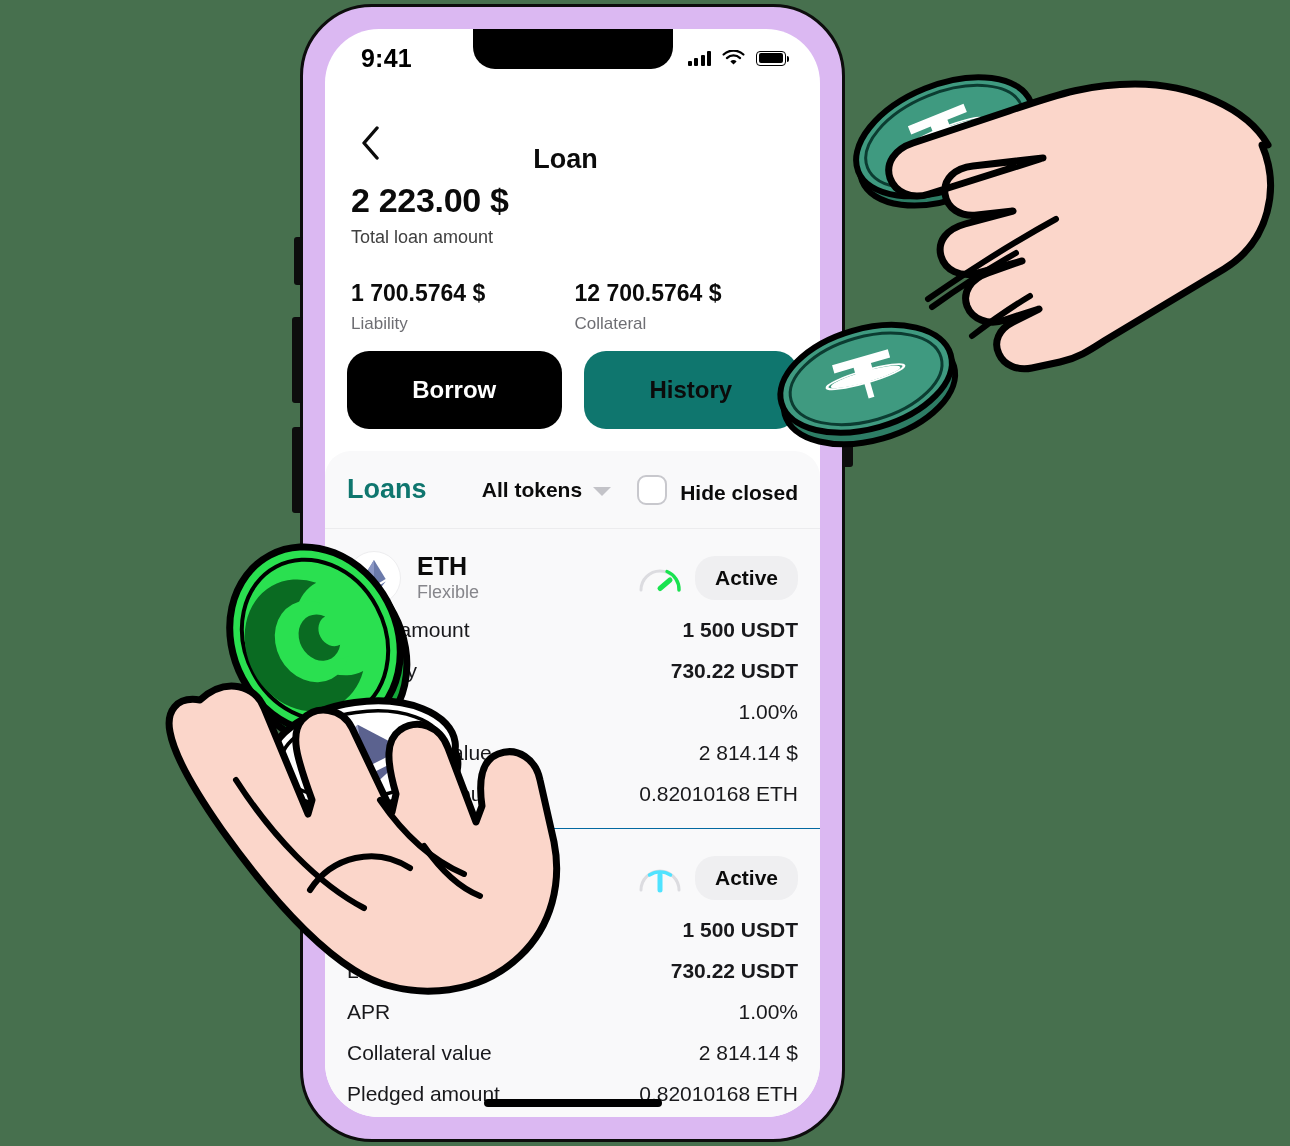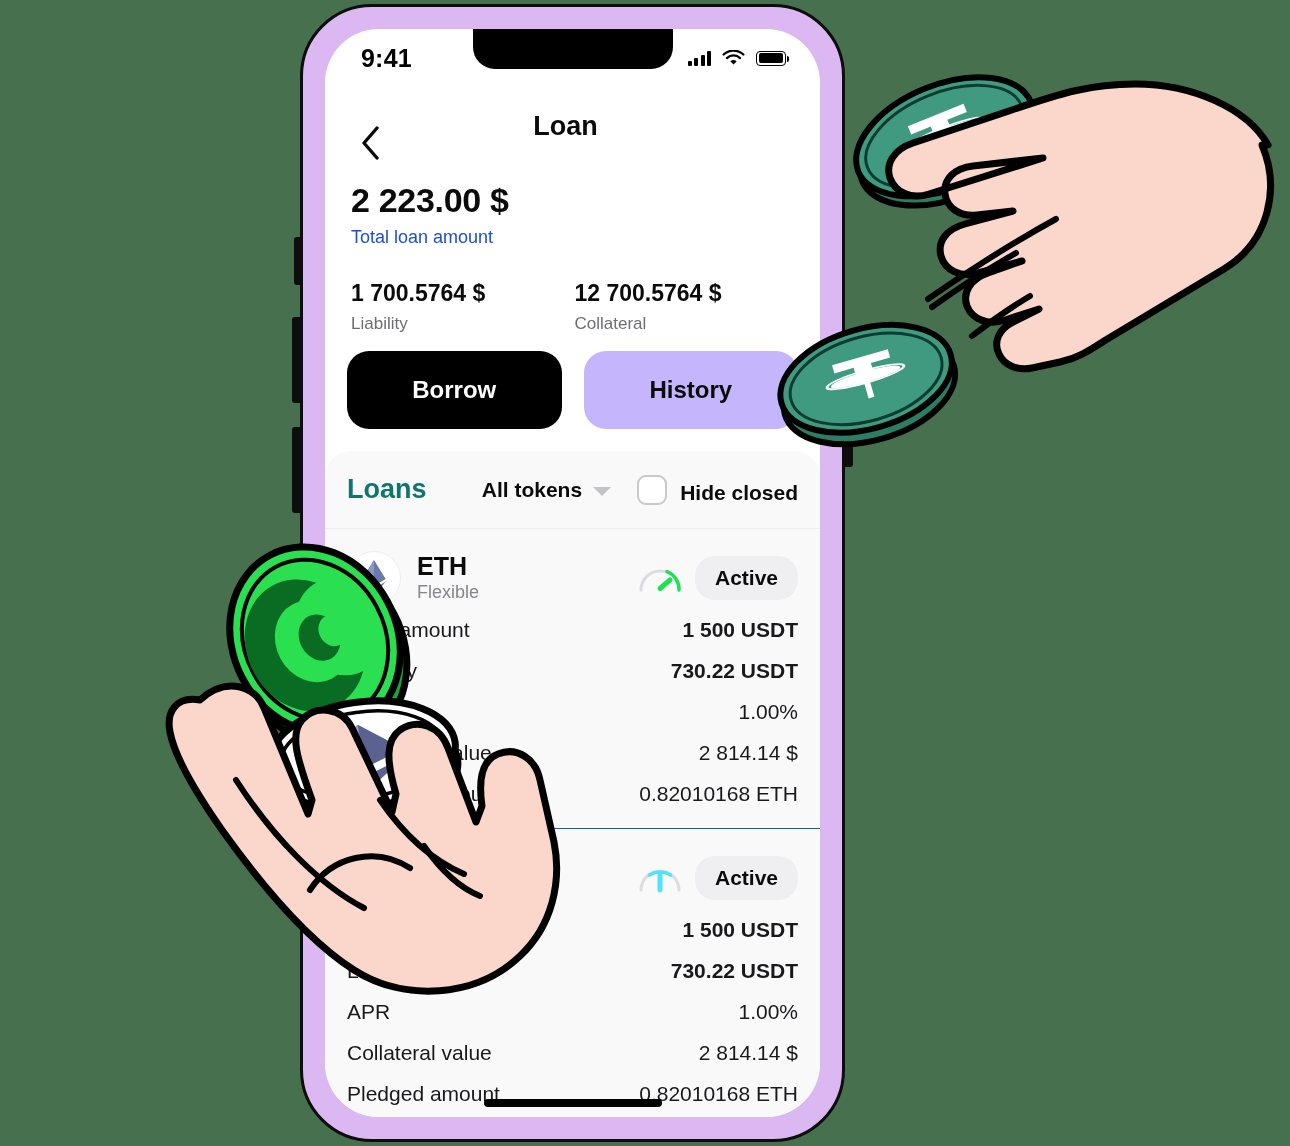--- a/index.html
+++ b/index.html
@@ -53,46 +53,46 @@
   }
   .batt::after{
     content:""; position:absolute; right:-4px; top:4px; width:2.4px; height:6px;
     background:#000; border-radius:0 2px 2px 0;
   }
   .batt span{ display:block; height:100%; background:#000; border-radius:2px; }
 
   
   .navbar{
     position:absolute; top:82px; left:0; right:14px; height:64px;
-    display:flex; align-items:flex-start; justify-content:center;
+    display:flex; align-items:flex-end; justify-content:center;
   }
   .navbar .title{ font-size:27px; font-weight:700; color:#0b0b0b; }
   .back{
     position:absolute; left:26px; top:50%; transform:translateY(-50%);
     width:40px; height:40px; display:flex; align-items:center; justify-content:center;
     cursor:pointer;
   }
 
   
   .summary{ position:absolute; top:152px; left:4px; right:0; padding:0 22px; }
   .total-amt{ font-size:34px; font-weight:700; color:#0b0b0b; letter-spacing:-.3px; }
-  .total-lbl{ font-size:18px; color:#1d4ed8; margin-top:7px; }
+  .total-lbl{ font-size:18px; color:#404040; margin-top:7px; }
   .stat-row{ display:flex; margin-top:32px; }
   .stat{ flex:1; }
   .stat .v{ font-size:23px; font-weight:700; color:#0b0b0b; }
   .stat .l{ font-size:17px; color:#6e6e73; margin-top:7px; }
 
   
   .segs{ position:absolute; top:322px; left:22px; right:22px; display:flex; gap:22px; }
   .seg{
     flex:1; height:78px; border-radius:22px; display:flex; align-items:center;
     justify-content:center; font-size:24px; font-weight:700; cursor:pointer;
   }
   .seg.active{ background:#000; color:#fff; }
-  .seg.inactive{ background:#c4b5fd; color:#0b0b0b; }
+  .seg.inactive{ background:#0f766e; color:#0b0b0b; }
 
   
   .loans-card{
     position:absolute; top:422px; left:0; right:0; bottom:0;
     background:#f9f9fa; border-radius:26px 26px 0 0;
   }
   .loans-head{
     height:78px; display:flex; align-items:center; padding:0 22px;
     border-bottom:1px solid #ececee;
   }

